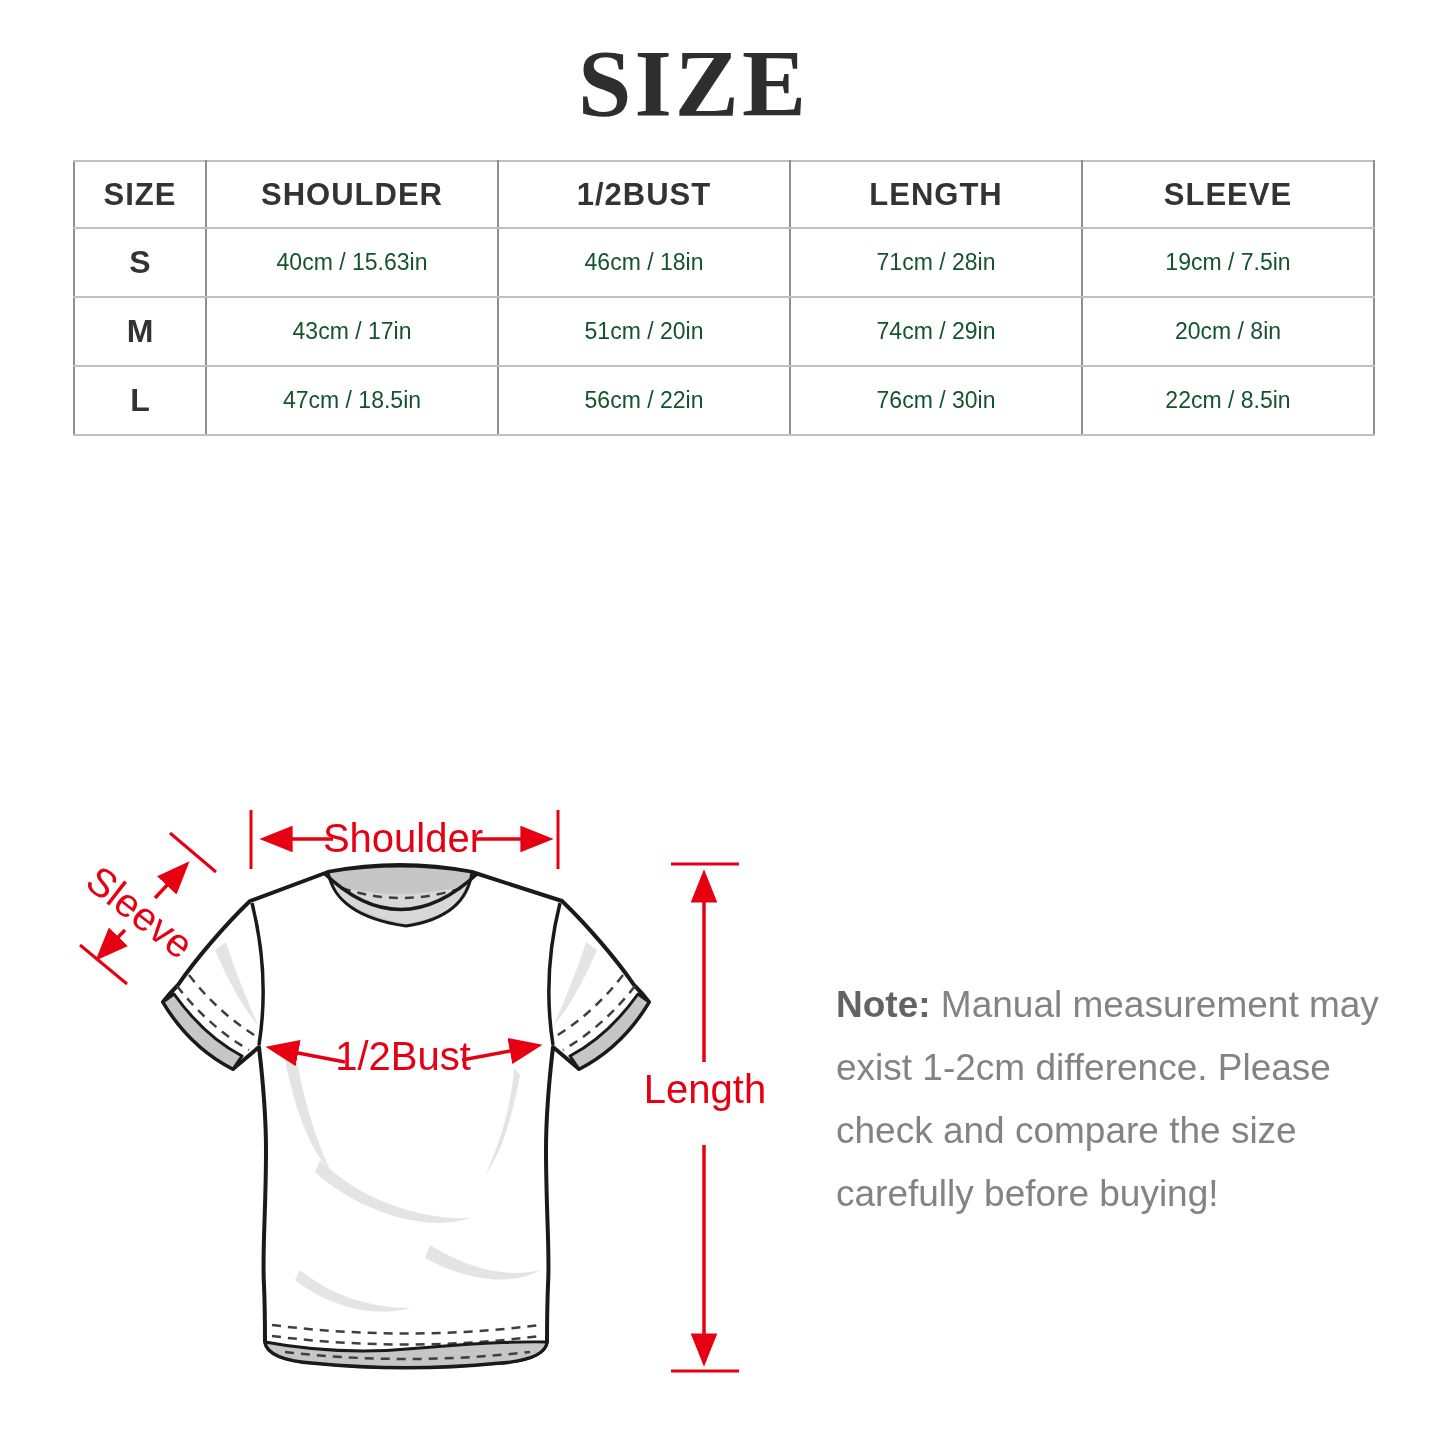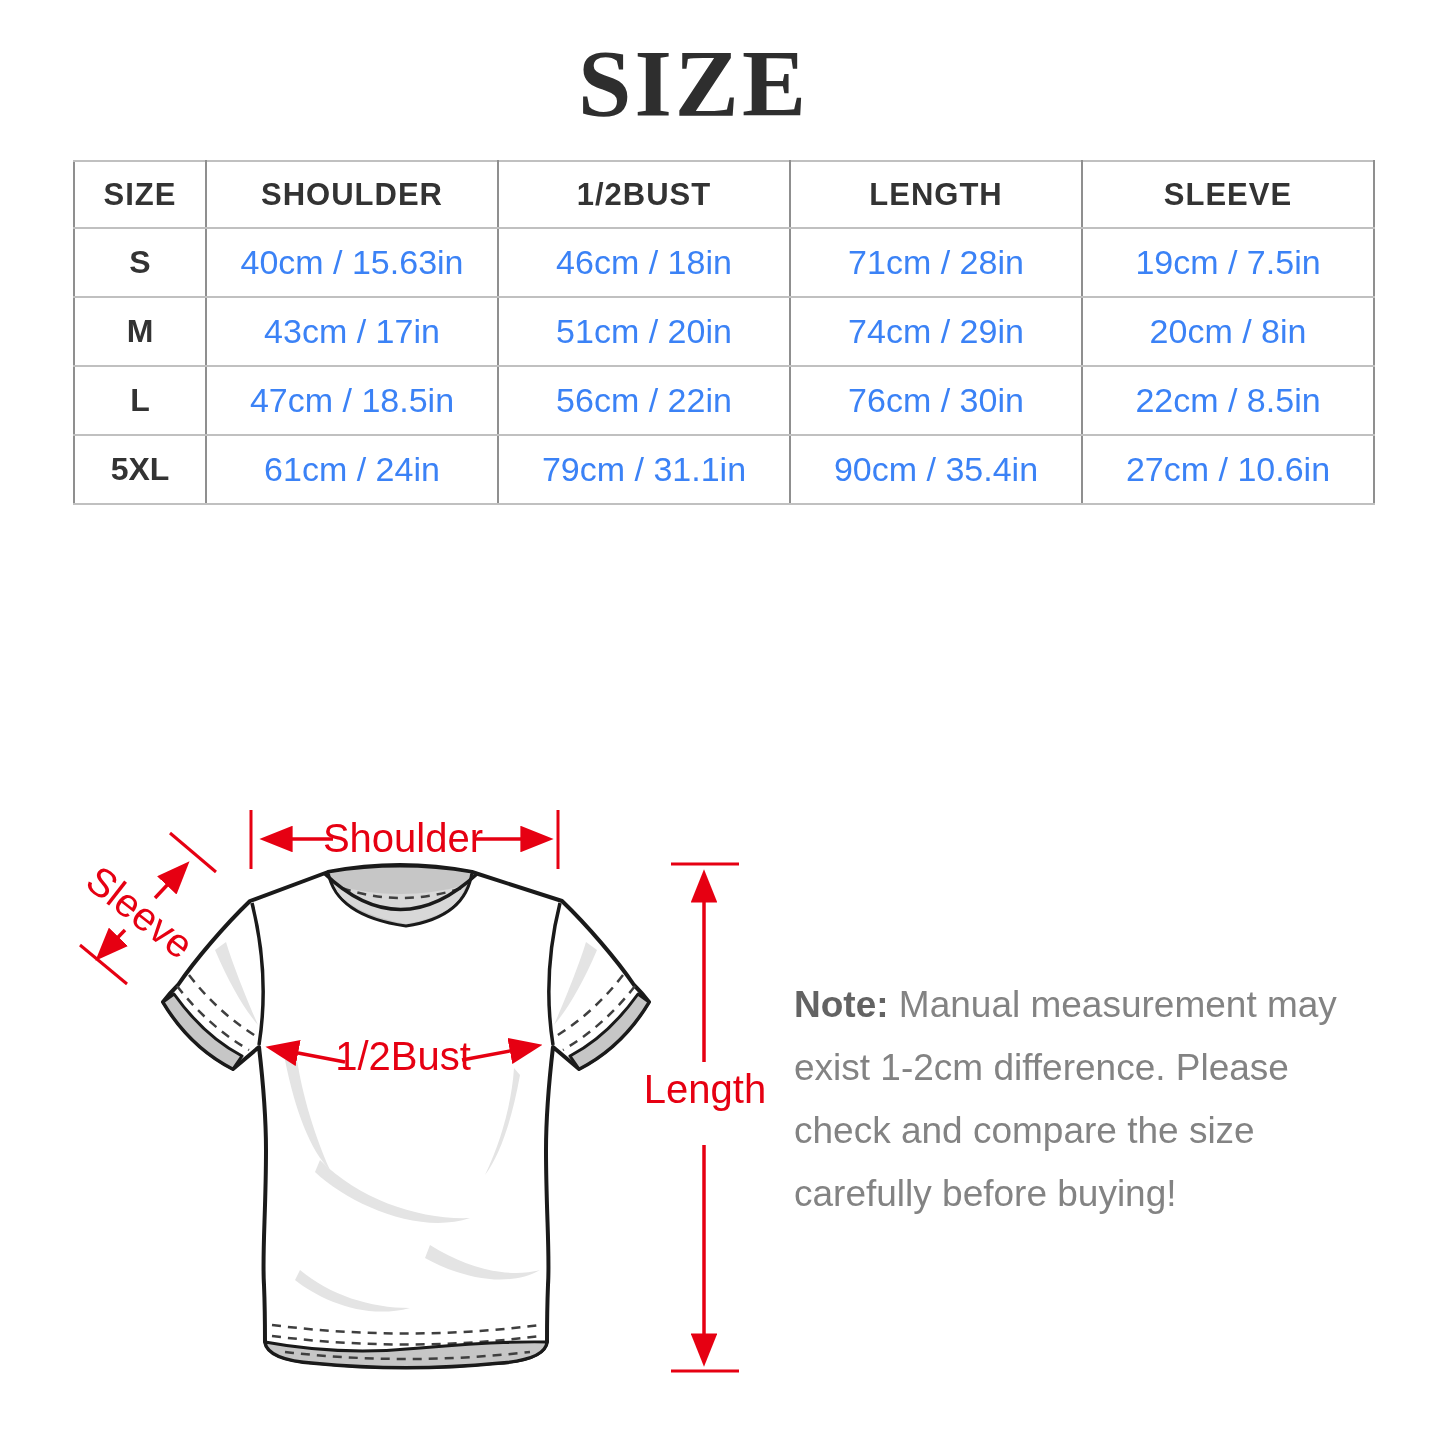--- a/index.html
+++ b/index.html
@@ -6,26 +6,26 @@
   .page{position:relative;width:1387px;height:1445px;background:#ffffff;overflow:hidden;
         font-family:"Liberation Sans",sans-serif;}
   .title{position:absolute;top:36px;left:0;width:100%;margin:0;text-align:center;
          font-family:"Liberation Serif",serif;font-weight:bold;font-size:96px;line-height:1;
          color:#2e2e2e;letter-spacing:3px;}
   table.size-table{position:absolute;left:73px;top:160px;width:1302px;
          border-collapse:collapse;table-layout:fixed;}
   table.size-table col.c-size{width:132px;}
   .size-table th{height:63px;font-size:31px;font-weight:bold;color:#333333;
          letter-spacing:1px;text-align:center;vertical-align:middle;}
-  .size-table td{height:65px;font-size:34px;color:#3b82f6;text-align:center;vertical-align:middle;}
+  .size-table td{height:65px;font-size:23px;color:#14532d;text-align:center;vertical-align:middle;}
   .size-table td.size{font-size:32px;font-weight:bold;color:#333333;}
   .size-table th,.size-table td{border:2px solid #8f8f8f;border-top-color:#c0c0c0;border-bottom-color:#c0c0c0;}
   .size-table{border:2px solid #9a9a9a;}
   .diagram{position:absolute;left:50px;top:770px;}
-  .note{position:absolute;left:794px;top:973px;width:565px;margin:0;
+  .note{position:absolute;left:836px;top:973px;width:565px;margin:0;
         font-size:37px;line-height:63px;color:#838383;}
   .note b{color:#636363;font-weight:bold;}
   .dim-line{stroke:#e60012;stroke-width:3.5;fill:none;}
   .dim-tick{stroke:#e60012;stroke-width:3;fill:none;}
   .dim-text{fill:#e60012;font-family:"Liberation Sans",sans-serif;font-size:40px;}
   .outline{fill:#ffffff;stroke:#1a1a1a;stroke-width:4;stroke-linejoin:round;}
   .seam{fill:none;stroke:#1a1a1a;stroke-width:3.5;}
   .grayfill{fill:#c6c6c6;stroke:#1a1a1a;stroke-width:3;stroke-linejoin:round;}
   .stitch{fill:none;stroke:#3f3f3f;stroke-width:2.5;stroke-dasharray:9,7;}
   .wrinkle{fill:#e4e4e4;stroke:none;}
@@ -68,27 +68,20 @@
         <td>51cm / 20in</td>
         <td>74cm / 29in</td>
         <td>20cm / 8in</td>
       </tr>
       <tr>
         <td class="size">L</td>
         <td>47cm / 18.5in</td>
         <td>56cm / 22in</td>
         <td>76cm / 30in</td>
         <td>22cm / 8.5in</td>
-      </tr>
-      <tr>
-        <td class="size">5XL</td>
-        <td>61cm / 24in</td>
-        <td>79cm / 31.1in</td>
-        <td>90cm / 35.4in</td>
-        <td>27cm / 10.6in</td>
       </tr>
     </tbody>
   </table>
 
   <svg class="diagram" width="760" height="675" viewBox="50 770 760 675" xmlns="http://www.w3.org/2000/svg">
     <defs>
       <marker id="arrow" viewBox="0 0 10 8" refX="8" refY="4" markerWidth="9.5" markerHeight="7.6" orient="auto">
         <path d="M0,0 L10,4 L0,8 Z" fill="#e60012"></path>
       </marker>
     </defs>

